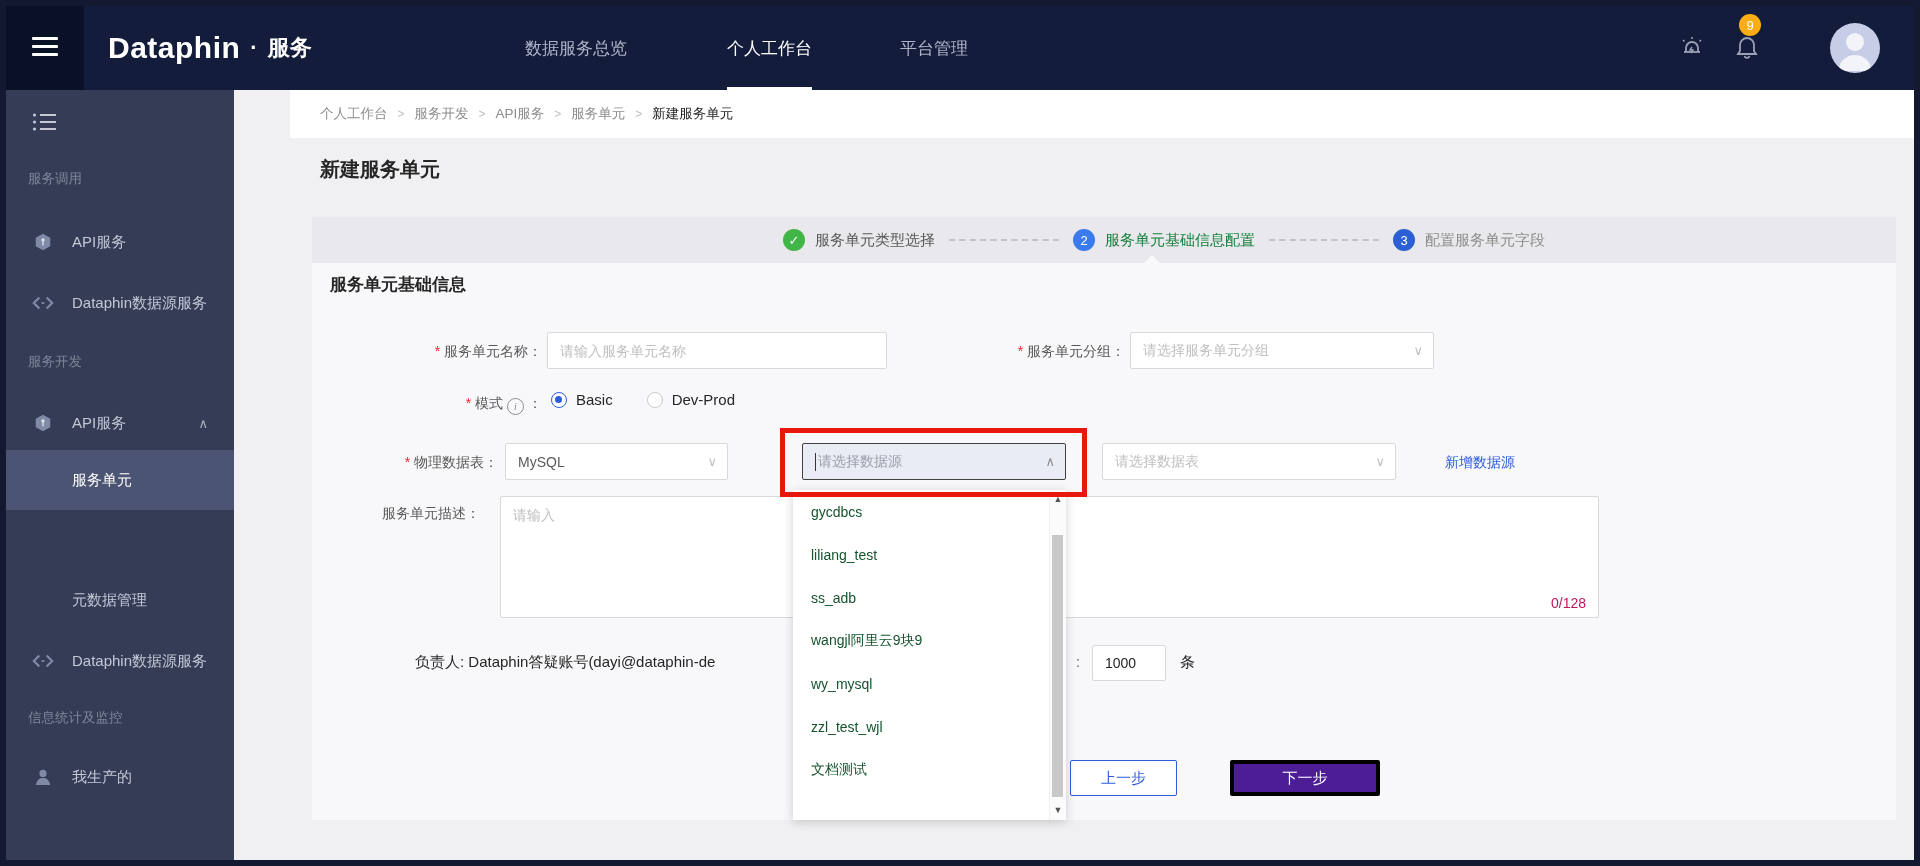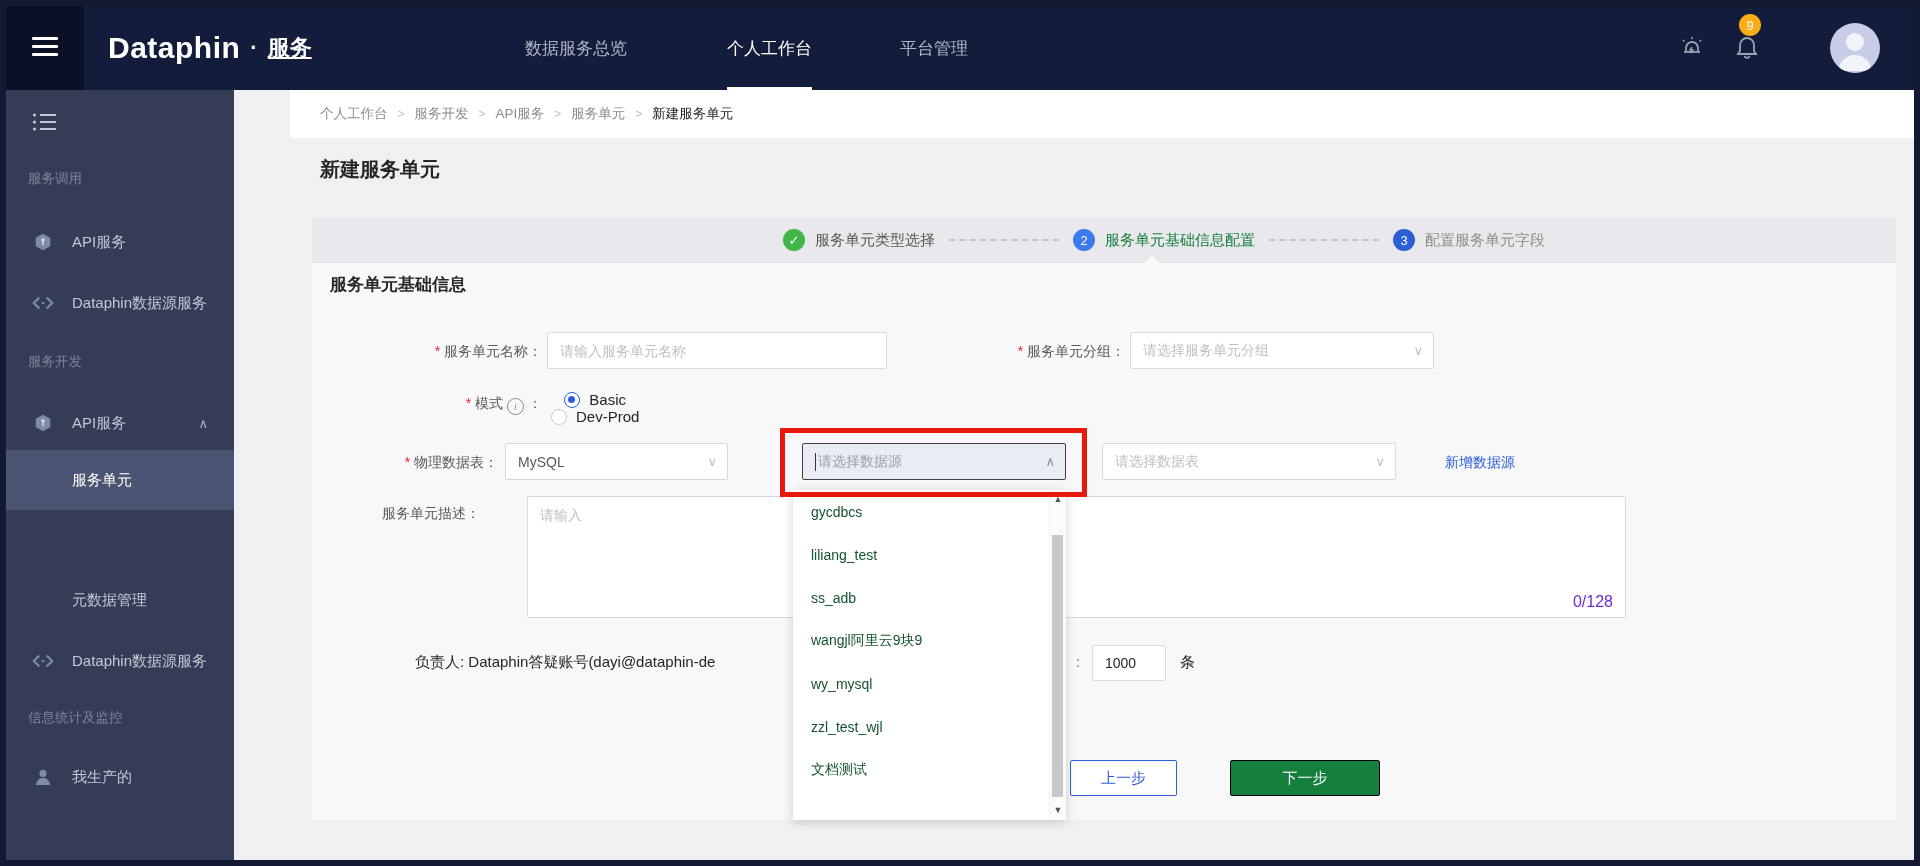--- a/index.html
+++ b/index.html
@@ -8,21 +8,21 @@
   .app{position:absolute;inset:6px;background:#f0f0f2;overflow:hidden;}
 
   
   .topbar{position:absolute;left:0;top:0;right:0;height:84px;background:#131c3a;}
   .hamburger{position:absolute;left:0;top:0;width:78px;height:84px;background:#0a1126;cursor:pointer;}
   .hamburger .bars{position:absolute;left:26px;top:31px;}
   .hamburger .bars i{display:block;width:26px;height:3px;background:#fff;margin-bottom:5px;border-radius:1px;}
   .logo{position:absolute;left:102px;top:0;height:84px;display:flex;align-items:center;color:#fff;}
   .logo .brand{font-size:30px;font-weight:bold;letter-spacing:.5px;}
   .logo .dot{font-size:22px;margin:0 10px;font-weight:bold;}
-  .logo .product{font-size:22px;font-weight:bold;text-decoration:underline;}
+  .logo .product{font-size:22px;font-weight:bold;}
   .topnav-item{position:absolute;top:0;height:84px;display:flex;align-items:center;font-size:17px;color:#aeb4c8;cursor:pointer;}
   .topnav-item.active{color:#ffffff;}
   .topnav-item.active::after{content:"";position:absolute;left:0;right:0;bottom:0;height:3px;background:#ffffff;}
   .tn-0{left:519px;}.tn-1{left:721px;}.tn-2{left:894px;}
   .top-icon{position:absolute;top:22px;width:40px;height:40px;display:flex;align-items:center;justify-content:center;cursor:pointer;}
   .badge{position:absolute;left:1733px;top:8px;min-width:22px;height:22px;border-radius:11px;background:#faad14;color:#fff;font-size:13px;display:flex;align-items:center;justify-content:center;z-index:3;}
   .avatar{position:absolute;left:1824px;top:17px;width:50px;height:50px;border-radius:50%;background:#c7cde7;overflow:hidden;cursor:pointer;}
 
   
   .sidebar{position:absolute;left:0;top:84px;width:228px;bottom:0;background:#343c56;}
@@ -63,39 +63,39 @@
   .box{position:absolute;height:37px;background:#fff;border:1px solid #d9d9d9;border-radius:2px;box-sizing:border-box;display:flex;align-items:center;padding:0 12px;font-size:14px;color:#595959;cursor:pointer;}
   .box .ph{color:#bfbfbf;}
   .box .caret{position:absolute;right:10px;color:#bfbfbf;font-size:13px;}
   input.text-input{position:absolute;height:37px;background:#fff;border:1px solid #d9d9d9;border-radius:2px;box-sizing:border-box;padding:0 12px;font-size:14px;color:#262626;font-family:inherit;outline:none;}
   input.text-input::placeholder{color:#bfbfbf;}
   .box.focused{background:#e9ebf5;border:1px solid #404040;}
   .box.focused .cursor{width:1px;height:18px;background:#333;margin-right:2px;}
   .box.focused .ph{color:#9aa0ab;}
   .box.focused .caret{color:#8c8c8c;}
 
-  .radio-row{position:absolute;display:flex;align-items:center;font-size:15px;color:#262626;flex-direction:column;}
+  .radio-row{position:absolute;display:flex;align-items:center;font-size:15px;color:#262626;}
   .radio{width:16px;height:16px;border-radius:50%;box-sizing:border-box;margin-right:9px;cursor:pointer;}
   .radio.on{border:1.5px solid #2d5cdb;position:relative;background:#fff;}
   .radio.on::after{content:"";position:absolute;left:3px;top:3px;width:7px;height:7px;border-radius:50%;background:#2d5cdb;}
   .radio.off{border:1.5px solid #c9c9c9;background:#fff;}
   .radio-opt{display:flex;align-items:center;margin-right:34px;cursor:pointer;}
   .info-i{display:inline-flex;width:15px;height:15px;border:1px solid #8c8c8c;border-radius:50%;font-size:10px;color:#8c8c8c;align-items:center;justify-content:center;margin:0 4px;vertical-align:-2px;font-style:italic;font-family:"Liberation Serif",serif;}
 
   .link{position:absolute;font-size:14px;color:#2d5cdb;cursor:pointer;white-space:nowrap;}
-  .desc-wrap{position:absolute;left:188px;top:279px;width:1099px;height:122px;background:#fff;border:1px solid #d9d9d9;border-radius:2px;box-sizing:border-box;margin-left:27px;}
+  .desc-wrap{position:absolute;left:188px;top:279px;width:1099px;height:122px;background:#fff;border:1px solid #d9d9d9;border-radius:2px;box-sizing:border-box;}
   .desc-wrap textarea{position:absolute;inset:0;border:none;background:transparent;resize:none;outline:none;padding:10px 12px;font-size:14px;font-family:inherit;color:#262626;box-sizing:border-box;}
   .desc-wrap textarea::placeholder{color:#bfbfbf;}
-  .desc-counter{position:absolute;right:12px;bottom:6px;font-size:16px;color:#6d28d9;}
+  .desc-counter{position:absolute;right:12px;bottom:6px;font-size:14px;color:#be185d;}
   .owner-text{position:absolute;left:103px;top:436px;font-size:15px;color:#262626;white-space:nowrap;}
   .frag{position:absolute;font-size:14px;color:#595959;}
 
   .btn{position:absolute;height:36px;border-radius:2px;font-size:15px;display:flex;align-items:center;justify-content:center;box-sizing:border-box;cursor:pointer;}
   .btn-prev{left:758px;top:543px;width:107px;background:#fff;border:1px solid #2d5cdb;color:#2d5cdb;}
-  .btn-next{left:918px;top:543px;width:150px;background:#15803d;border:1px solid #000000;color:#fff;}
+  .btn-next{left:918px;top:543px;width:150px;background:#4c1d95;border:4px solid #000000;color:#fff;}
 
   
   .red-box{position:absolute;left:490px;top:290px;width:307px;height:69px;border:5px solid #e8190c;box-sizing:border-box;z-index:100;pointer-events:none;}
 
   
   .dropdown{position:absolute;left:503px;top:352px;width:273px;height:330px;background:#fff;box-shadow:0 2px 10px rgba(0,0,0,.18);z-index:50;overflow:hidden;}
   .dd-item{height:43px;display:flex;align-items:center;padding-left:18px;font-size:14px;color:#14532d;cursor:pointer;white-space:nowrap;}
   .dd-scroll{position:absolute;right:0;top:0;bottom:0;width:16px;background:#fbfbfb;border-left:1px solid #f0f0f0;}
   .dd-arrow{position:absolute;left:0;right:0;text-align:center;font-size:9px;color:#555;cursor:pointer;}
   .dd-thumb{position:absolute;left:2px;width:11px;top:45px;height:262px;background:#c8c8c8;cursor:pointer;}

